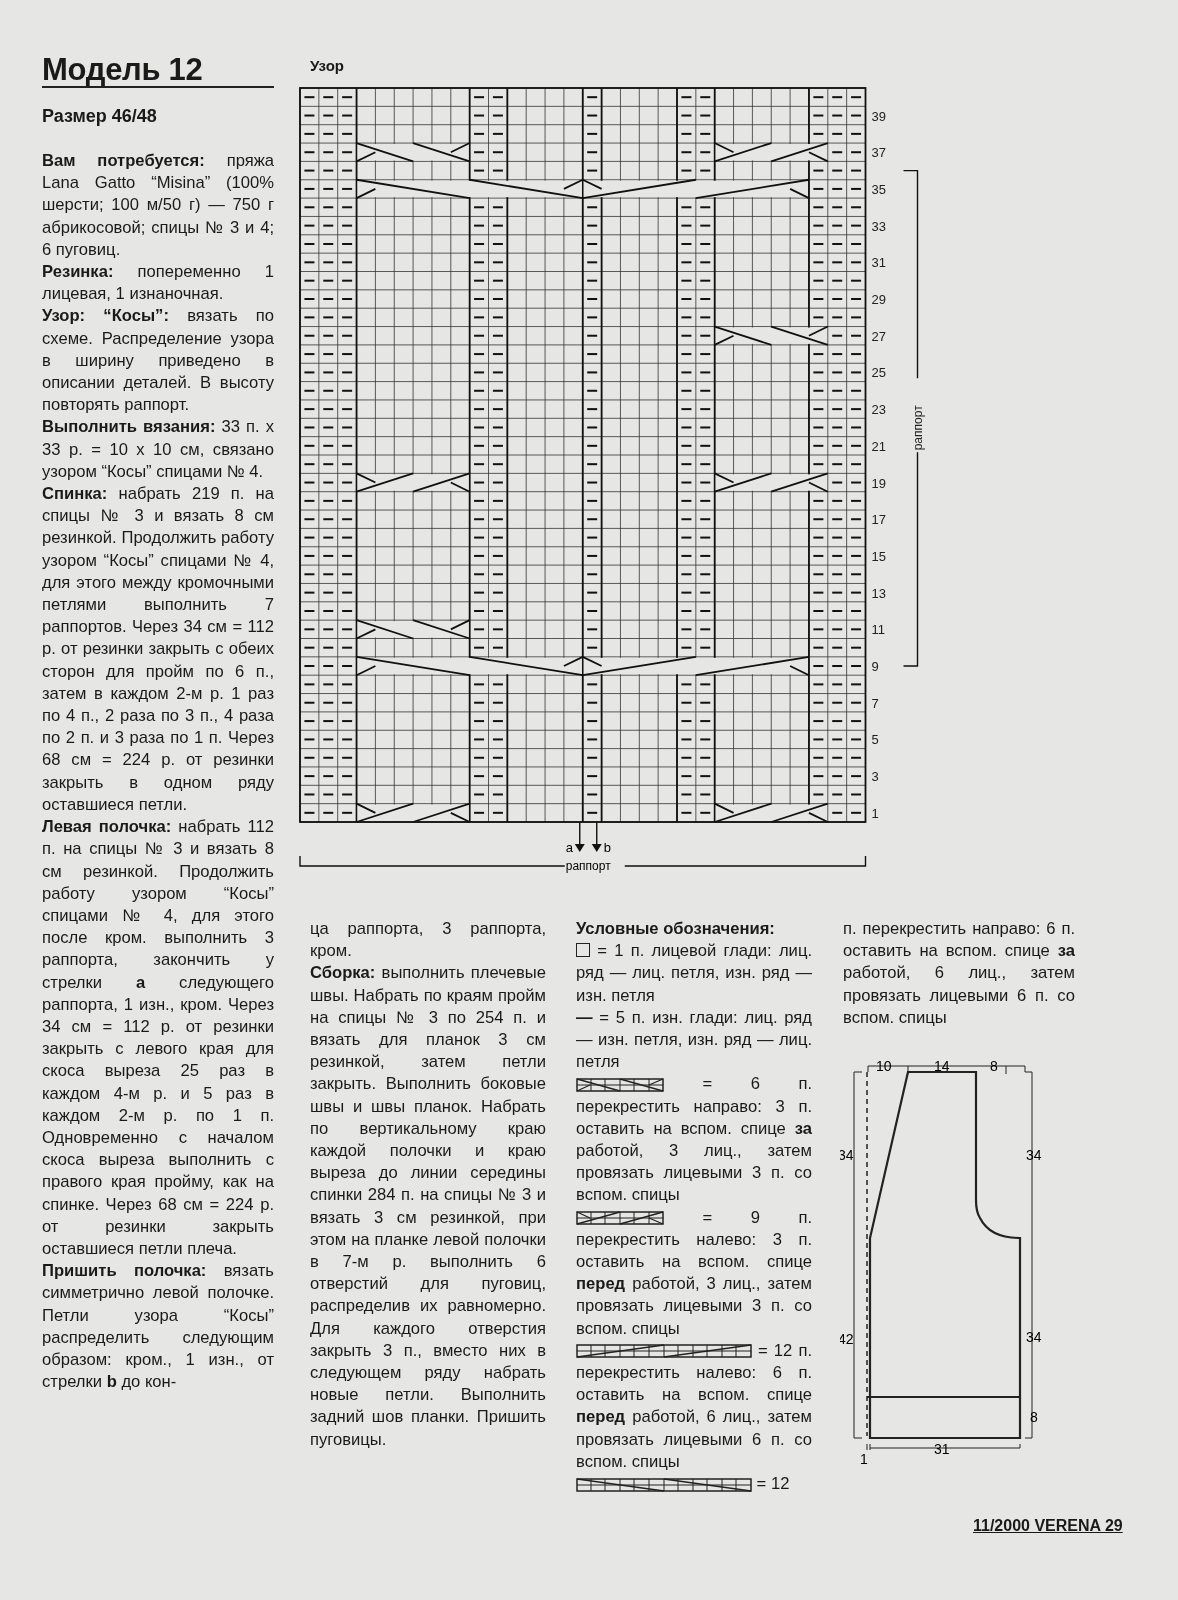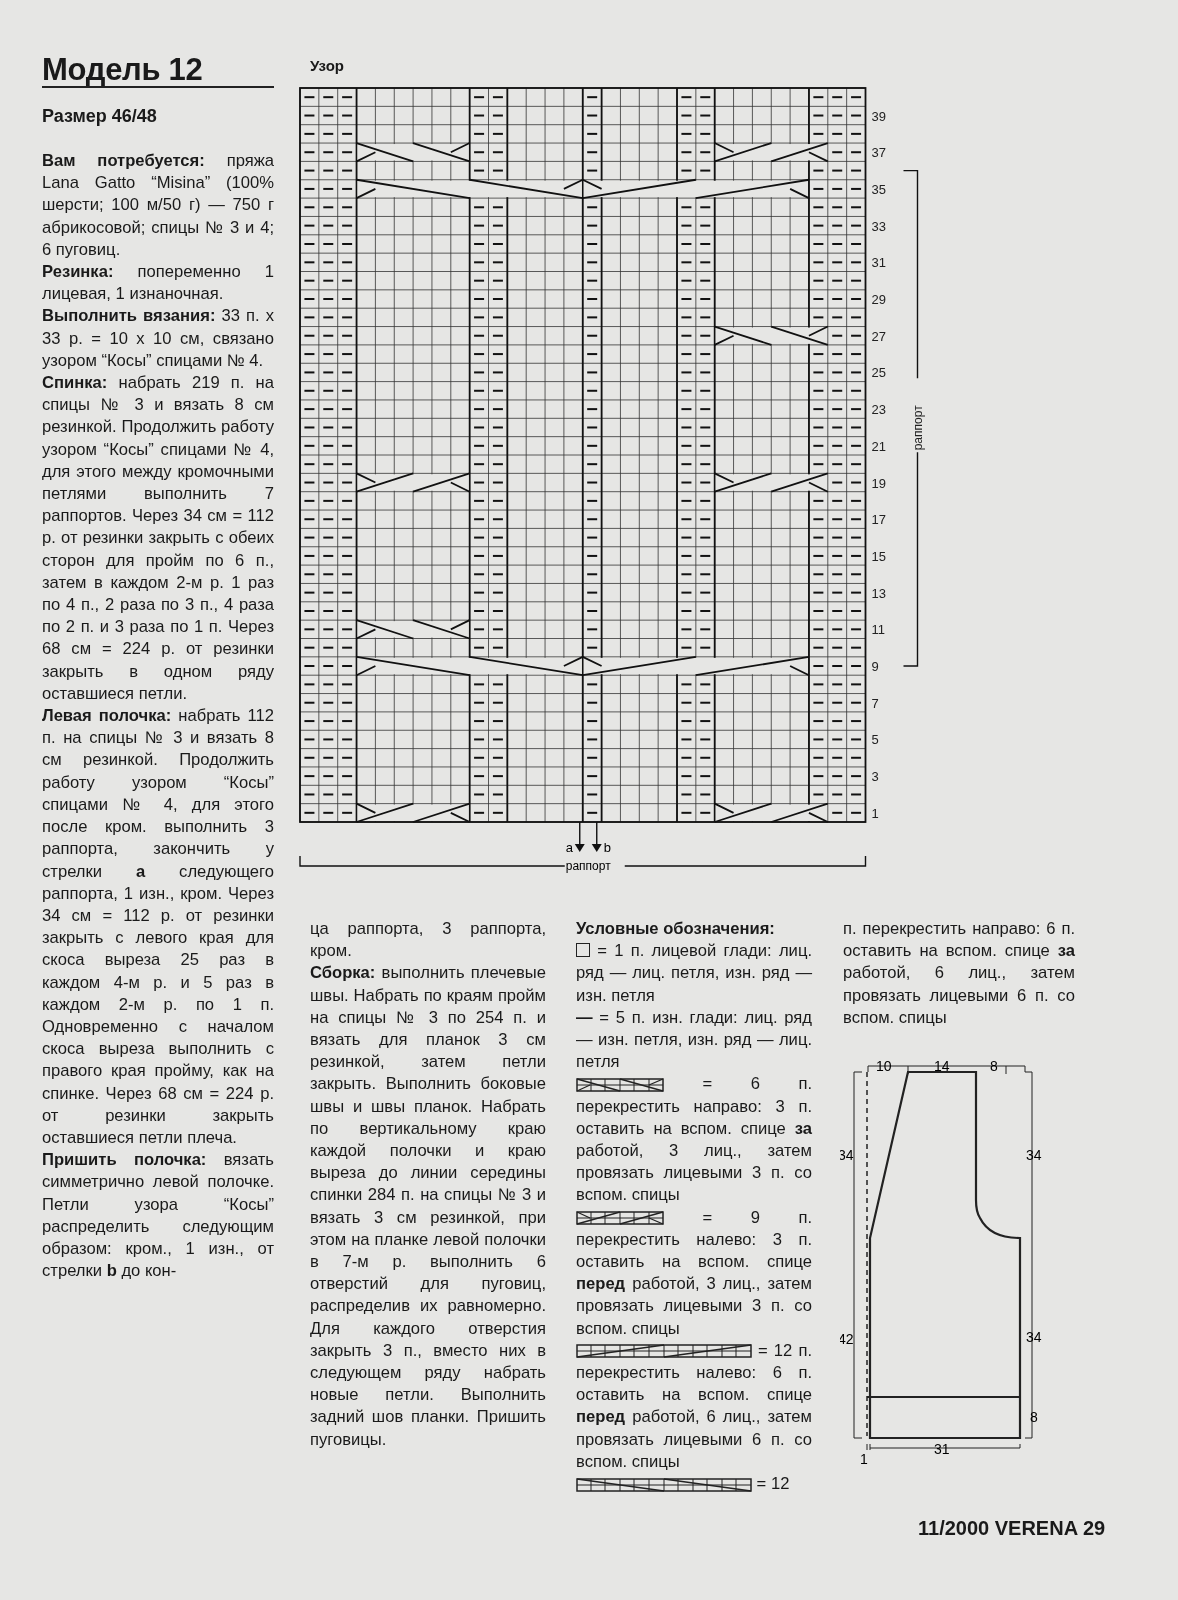--- a/index.html
+++ b/index.html
@@ -14,36 +14,37 @@
   .subtitle { left:42px; top:106px; font-size:18px; font-weight:bold;text-align:right; }
   .col { font-size:16.6px; line-height:22.2px; text-align:justify; }
   .col p { margin:0; }
   .col b { font-weight:bold; }
   .col1 { left:42px; top:150px; width:232px; }
   .col2 { left:310px; top:918px; width:236px; }
   .col3 { left:576px; top:918px; width:236px; }
   .col4 { left:843px; top:918px; width:232px; }
   .schema-title { left:310px; top:57px; font-size:15px; font-weight:bold; }
   .chart { left:296px; top:84px; }
-  .footer { left:918px; top:1517px; font-size:20px; font-weight:bold; }
+  .footer { left:973px; top:1517px; font-size:16px; font-weight:bold;text-decoration:underline; }
   .legend-sym { display:inline-block; vertical-align:middle; }
   .sq { display:inline-block; width:12px; height:12px; border:1.5px solid #222; vertical-align:-1px; }
   .diagram { left:840px; top:1052px; }
   .lbl { font-size:14px; }
 </style>
 </head>
 <body>
 
 <div class="abs title">Модель 12</div>
 <div class="abs title-rule"></div>
 <div class="abs subtitle">Размер 46/48</div>
 
 <div class="abs col col1">
   <p><b>Вам потребуется:</b><span> пряжа Lana Gatto “Misina” (100% шерсти; 100 м/50 г) — 750 г абрикосовой; спицы № 3 и 4; 6 пуговиц.</span></p>
   <p><b>Резинка:</b><span> попеременно 1 лицевая, 1 изнаночная.</span></p>
+  <p><b>Узор: “Косы”:</b><span> вязать по схеме. Распределение узора в ширину приведено в описании деталей. В высоту повторять раппорт.</span></p>
   <p><b>Выполнить вязания:</b><span> 33 п. х 33 р. = 10 х 10 см, связано узором “Косы” спицами № 4.</span></p>
   <p><b>Спинка:</b><span> набрать 219 п. на спицы № 3 и вязать 8 см резинкой. Продолжить работу узором “Косы” спицами № 4, для этого между кромочными петлями выполнить 7 раппортов. Через 34 см = 112 р. от резинки закрыть с обеих сторон для пройм по 6 п., затем в каждом 2-м р. 1 раз по 4 п., 2 раза по 3 п., 4 раза по 2 п. и 3 раза по 1 п. Через 68 см = 224 р. от резинки закрыть в одном ряду оставшиеся петли.</span></p>
   <p><b>Левая полочка:</b><span> набрать 112 п. на спицы № 3 и вязать 8 см резинкой. Продолжить работу узором “Косы” спицами № 4, для этого после кром. выполнить 3 раппорта, закончить у стрелки </span><b>a</b><span> следующего раппорта, 1 изн., кром. Через 34 см = 112 р. от резинки закрыть с левого края для скоса выреза 25 раз в каждом 4-м р. и 5 раз в каждом 2-м р. по 1 п. Одновременно с началом скоса выреза выполнить с правого края пройму, как на спинке. Через 68 см = 224 р. от резинки закрыть оставшиеся петли плеча.</span></p>
   <p><b>Пришить полочка:</b><span> вязать симметрично левой полочке. Петли узора “Косы” распределить следующим образом: кром., 1 изн., от стрелки </span><b>b</b><span> до кон-</span></p>
 </div>
 
 <div class="abs col col2">
   <p><span>ца раппорта, 3 раппорта, кром.</span></p>
   <p><b>Сборка:</b><span> выполнить плечевые швы. Набрать по краям пройм на спицы № 3 по 254 п. и вязать для планок 3 см резинкой, затем петли закрыть. Выполнить боковые швы и швы планок. Набрать по вертикальному краю каждой полочки и краю выреза до линии середины спинки 284 п. на спицы № 3 и вязать 3 см резинкой, при этом на планке левой полочки в 7-м р. выполнить 6 отверстий для пуговиц, распределив их равномерно. Для каждого отверстия закрыть 3 п., вместо них в следующем ряду набрать новые петли. Выполнить задний шов планки. Пришить пуговицы.</span></p>
 </div>

